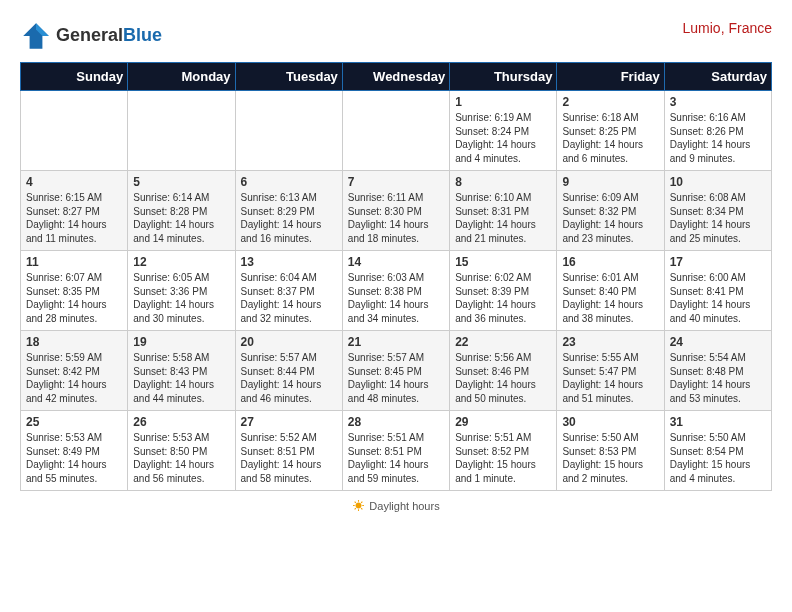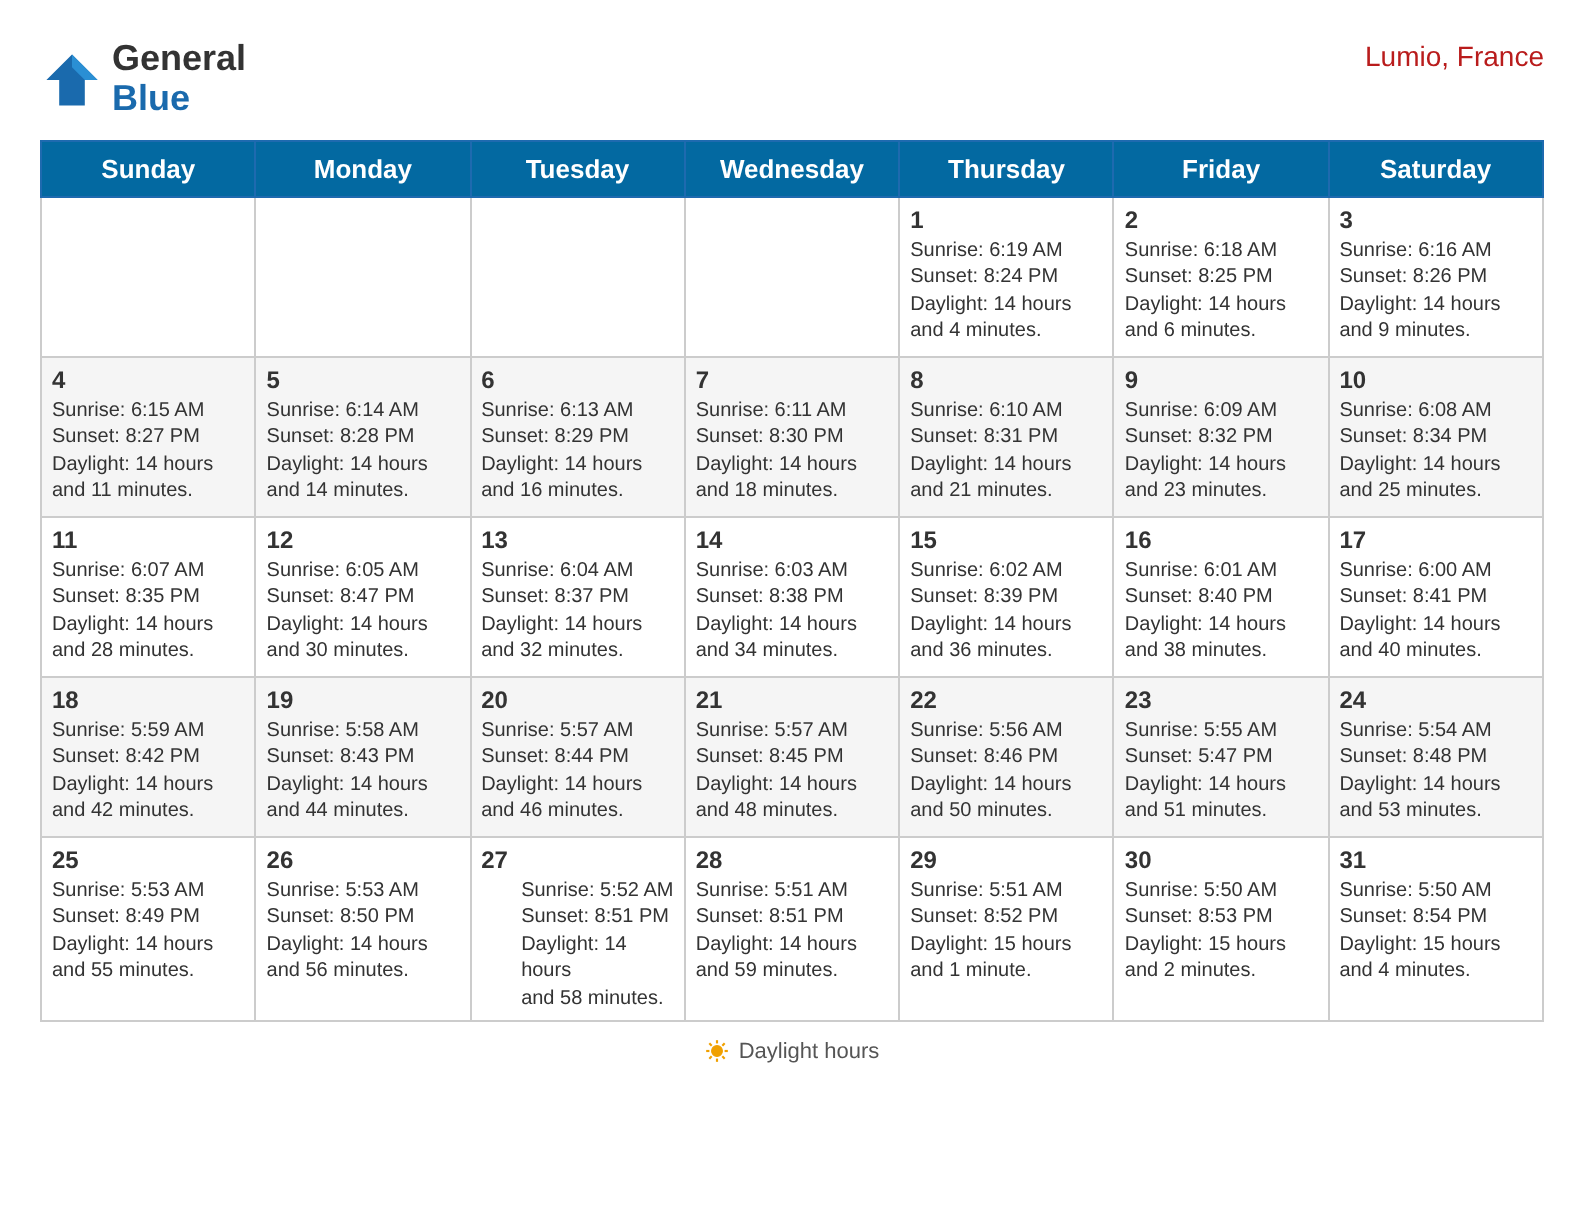--- a/index.html
+++ b/index.html
@@ -16,21 +16,21 @@
       align-items: flex-start;
       margin-bottom: 10px;
     }
     .logo {
       display: flex;
       align-items: center;
       gap: 4px;
     }
     .logo-text {
       display: flex;
-      flex-direction: column;
+      flex-direction: row;
       line-height: 1.1;
     }
     .logo-general {
       font-size: 18px;
       font-weight: bold;
       color: #333;
     }
     .logo-blue {
       font-size: 18px;
       font-weight: bold;
@@ -51,26 +51,26 @@
     .location {
       font-size: 14px;
       color: #b91c1c;
     }
     .calendar {
       width: 100%;
       border-collapse: collapse;
       border: 1px solid #ccc;
     }
     .calendar th {
-      background-color: #0369a1;
+      background-color: #0f172a;
       color: #fff;
       font-size: 13px;
       font-weight: bold;
       padding: 6px 4px;
-      text-align: center;
+      text-align: right;
       border: 1px solid #1e6aaf;
     }
     .calendar td {
       border: 1px solid #ccc;
       vertical-align: top;
       padding: 4px 5px;
       width: calc(100% / 7);
       background: #fff;
       font-size: 10.5px;
       color: #333;
@@ -220,21 +220,21 @@
           <td>
             <span class="day-number">11</span>
             <div class="day-info" style="white-space: pre-line;">Sunrise: 6:07 AM
 Sunset: 8:35 PM
 Daylight: 14 hours
 and 28 minutes.</div>
           </td>
           <td>
             <span class="day-number">12</span>
             <div class="day-info" style="white-space: pre-line;">Sunrise: 6:05 AM
-Sunset: 8:47 PM
+Sunset: 3:36 PM
 Daylight: 14 hours
 and 30 minutes.</div>
           </td>
           <td>
             <span class="day-number">13</span>
             <div class="day-info" style="white-space: pre-line;">Sunrise: 6:04 AM
 Sunset: 8:37 PM
 Daylight: 14 hours
 and 32 minutes.</div>
           </td>
@@ -328,21 +328,21 @@
           </td>
           <td>
             <span class="day-number">26</span>
             <div class="day-info" style="white-space: pre-line;">Sunrise: 5:53 AM
 Sunset: 8:50 PM
 Daylight: 14 hours
 and 56 minutes.</div>
           </td>
           <td>
             <span class="day-number">27</span>
-            <div class="day-info" style="white-space: pre-line; margin-left: 20px;">Sunrise: 5:52 AM
+            <div class="day-info" style="white-space: pre-line;">Sunrise: 5:52 AM
 Sunset: 8:51 PM
 Daylight: 14 hours
 and 58 minutes.</div>
           </td>
           <td>
             <span class="day-number">28</span>
             <div class="day-info" style="white-space: pre-line;">Sunrise: 5:51 AM
 Sunset: 8:51 PM
 Daylight: 14 hours
 and 59 minutes.</div>

